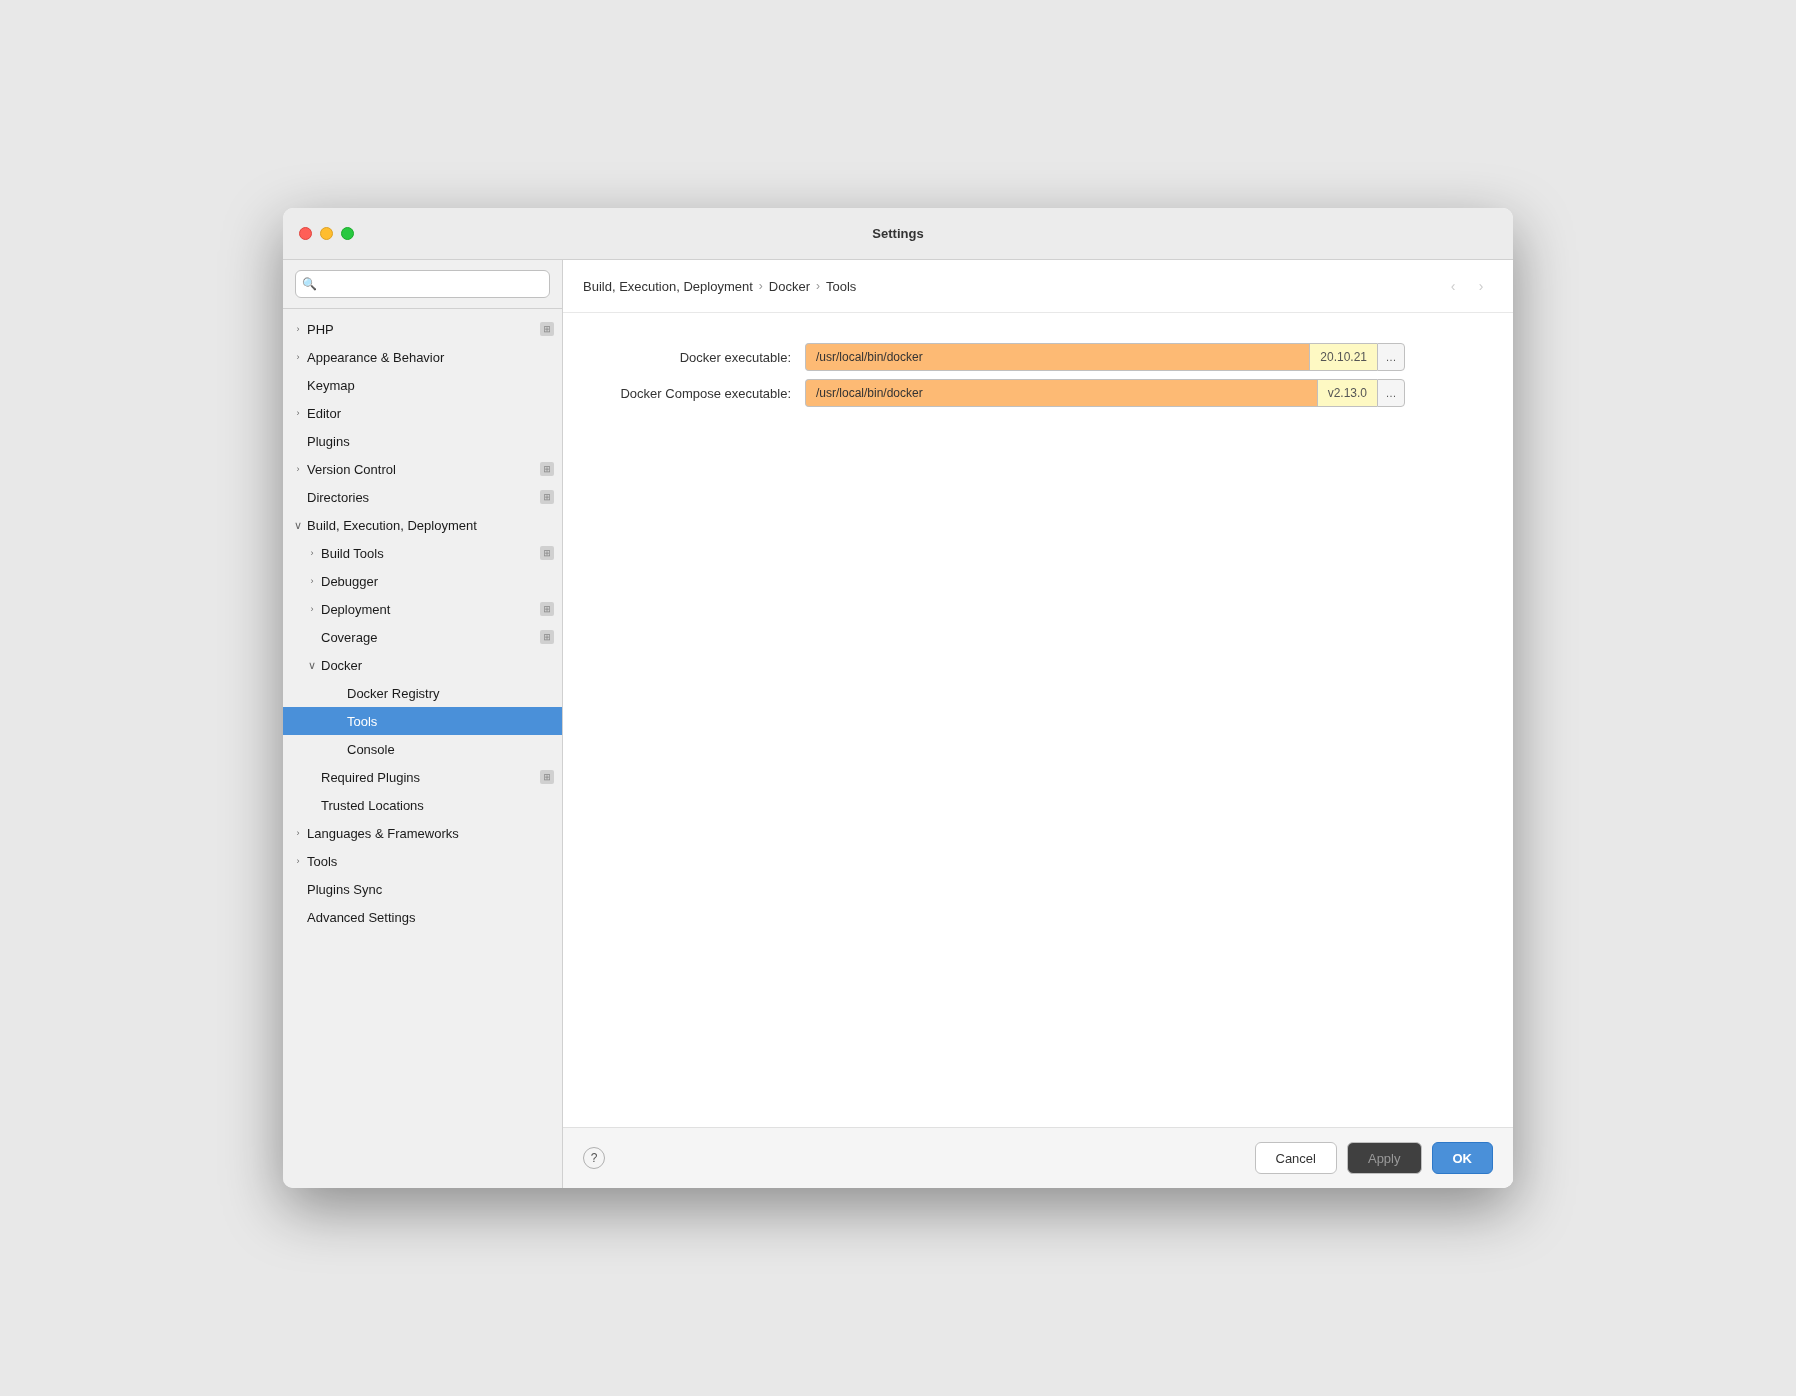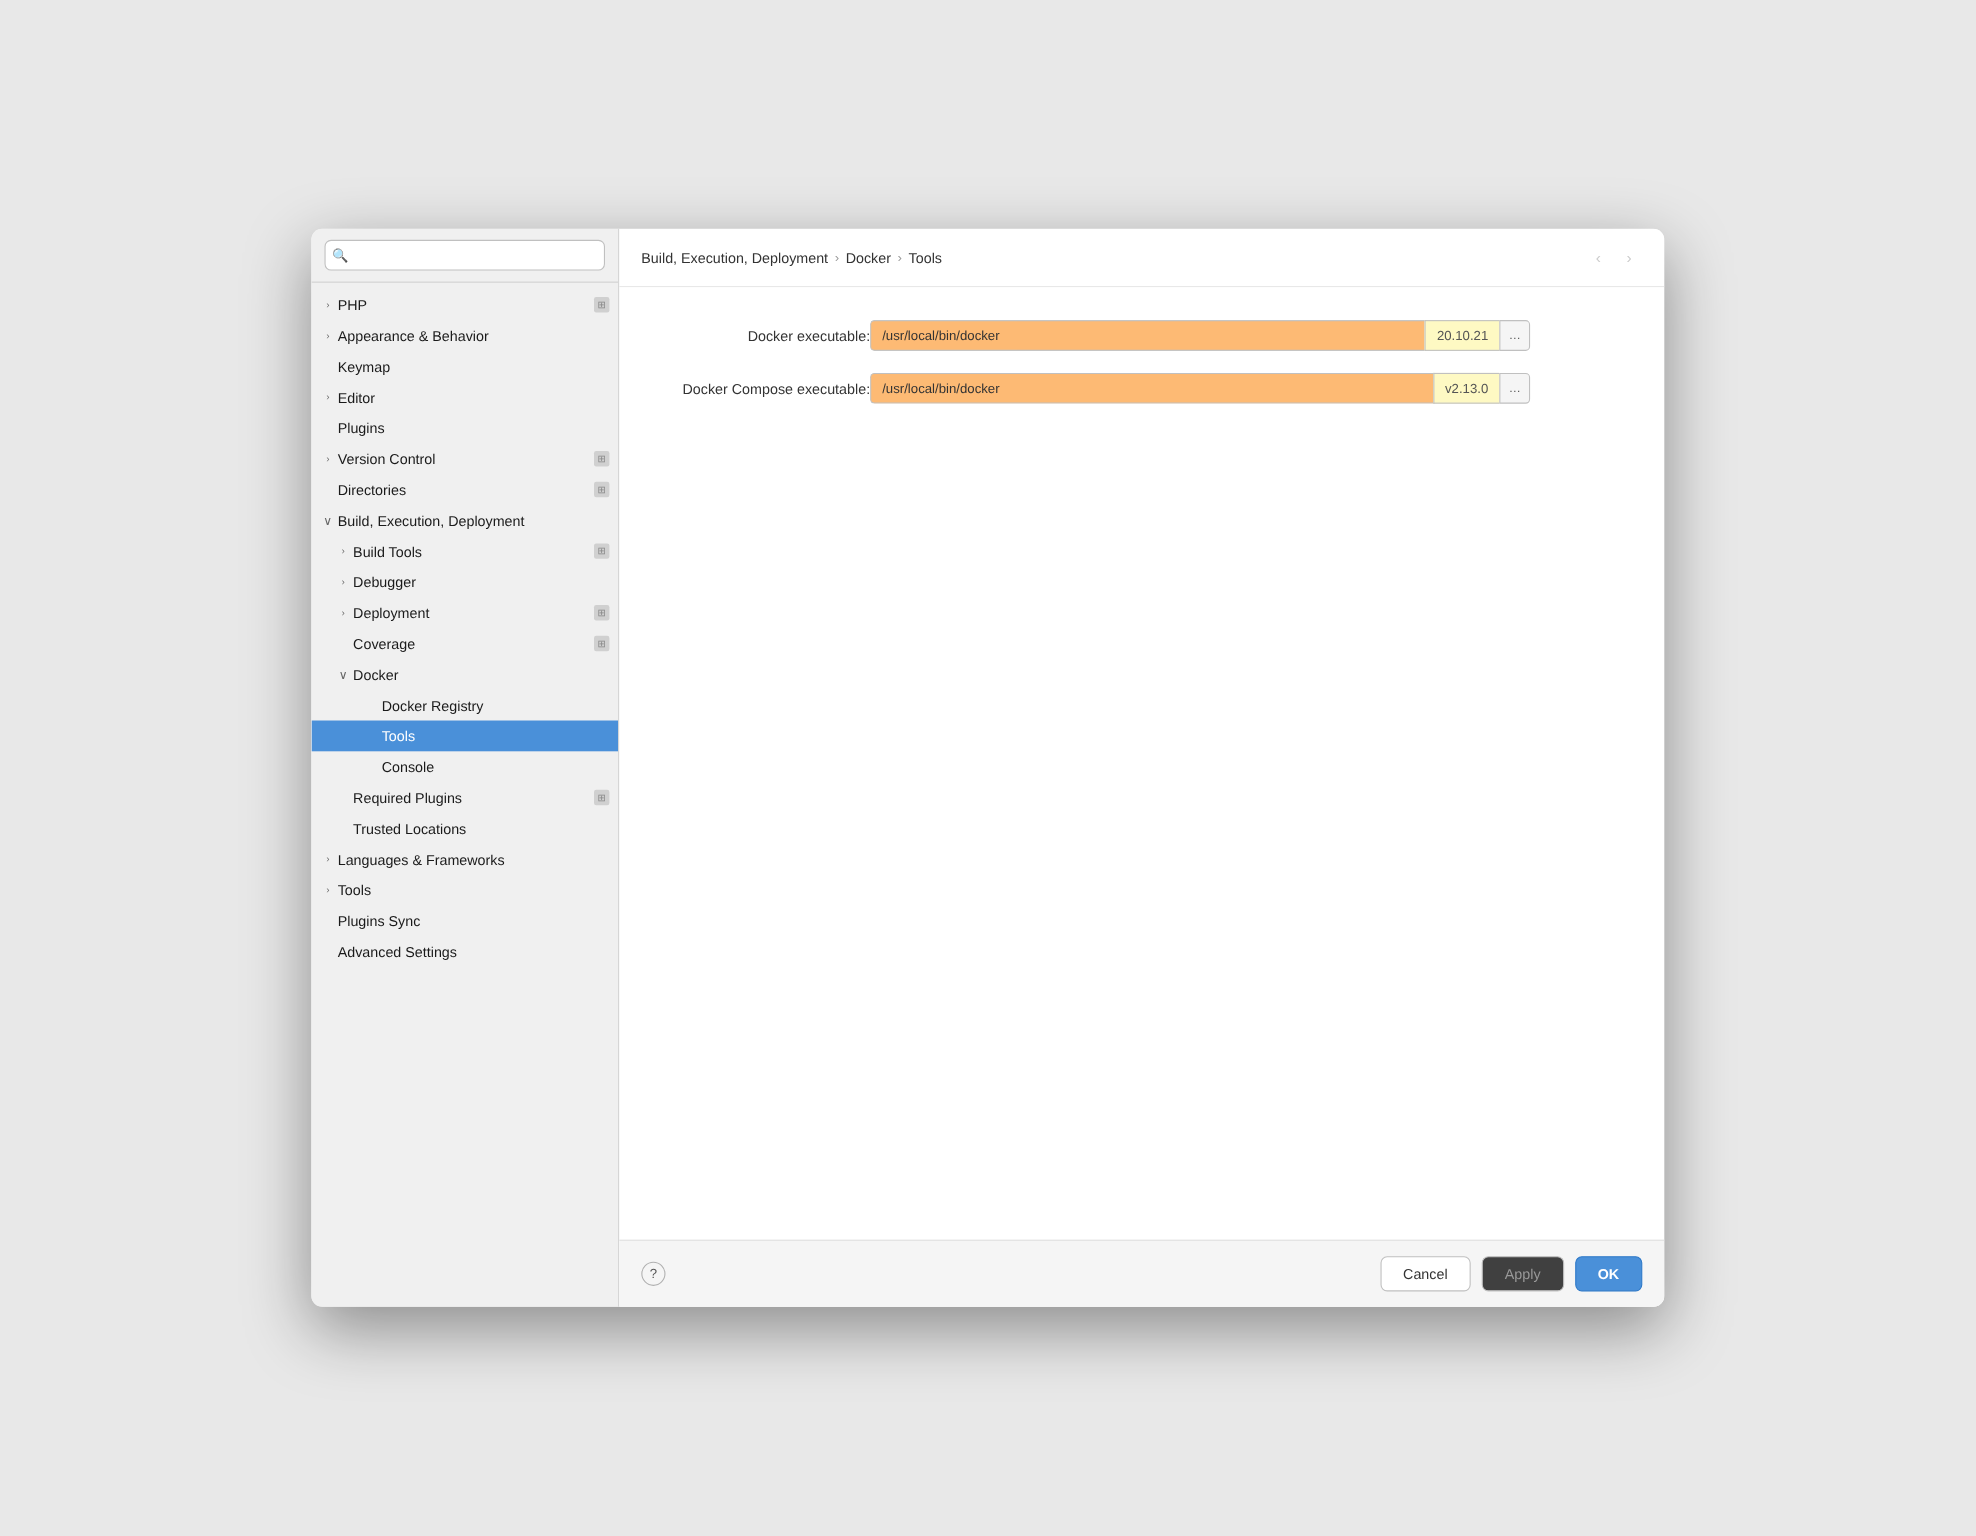--- a/index.html
+++ b/index.html
@@ -211,21 +211,22 @@
     .nav-btn.disabled { color: #ccc; cursor: default; }
 
     .main-content {
       flex: 1;
       padding: 30px 28px;
     }
 
     .field-row {
       display: flex;
       align-items: center;
-      margin-bottom: 20px;
+      margin-bottom: 8px;
+      gap: 14px;
     }
 
     .field-label {
       font-size: 13px;
       color: #333;
       min-width: 200px;
       text-align: right;
     }
 
     .field-input-group {
@@ -328,20 +329,28 @@
       border-color: #2d78c8;
       color: white;
       font-weight: 600;
     }
   </style>
 </head>
 <body>
 
 <div class="window">
 
+  <div class="titlebar">
+    <div class="traffic-lights">
+      <button class="traffic-light tl-close"></button>
+      <button class="traffic-light tl-minimize"></button>
+      <button class="traffic-light tl-maximize"></button>
+    </div>
+    <span class="titlebar-title">Settings</span>
+  </div>
 
   <div class="content">
 
     <div class="sidebar">
       <div class="search-container">
         <div class="search-wrapper">
           <span class="search-icon-wrap">🔍</span>
           <input class="search-input" type="text" style="">
         </div>
       </div>

